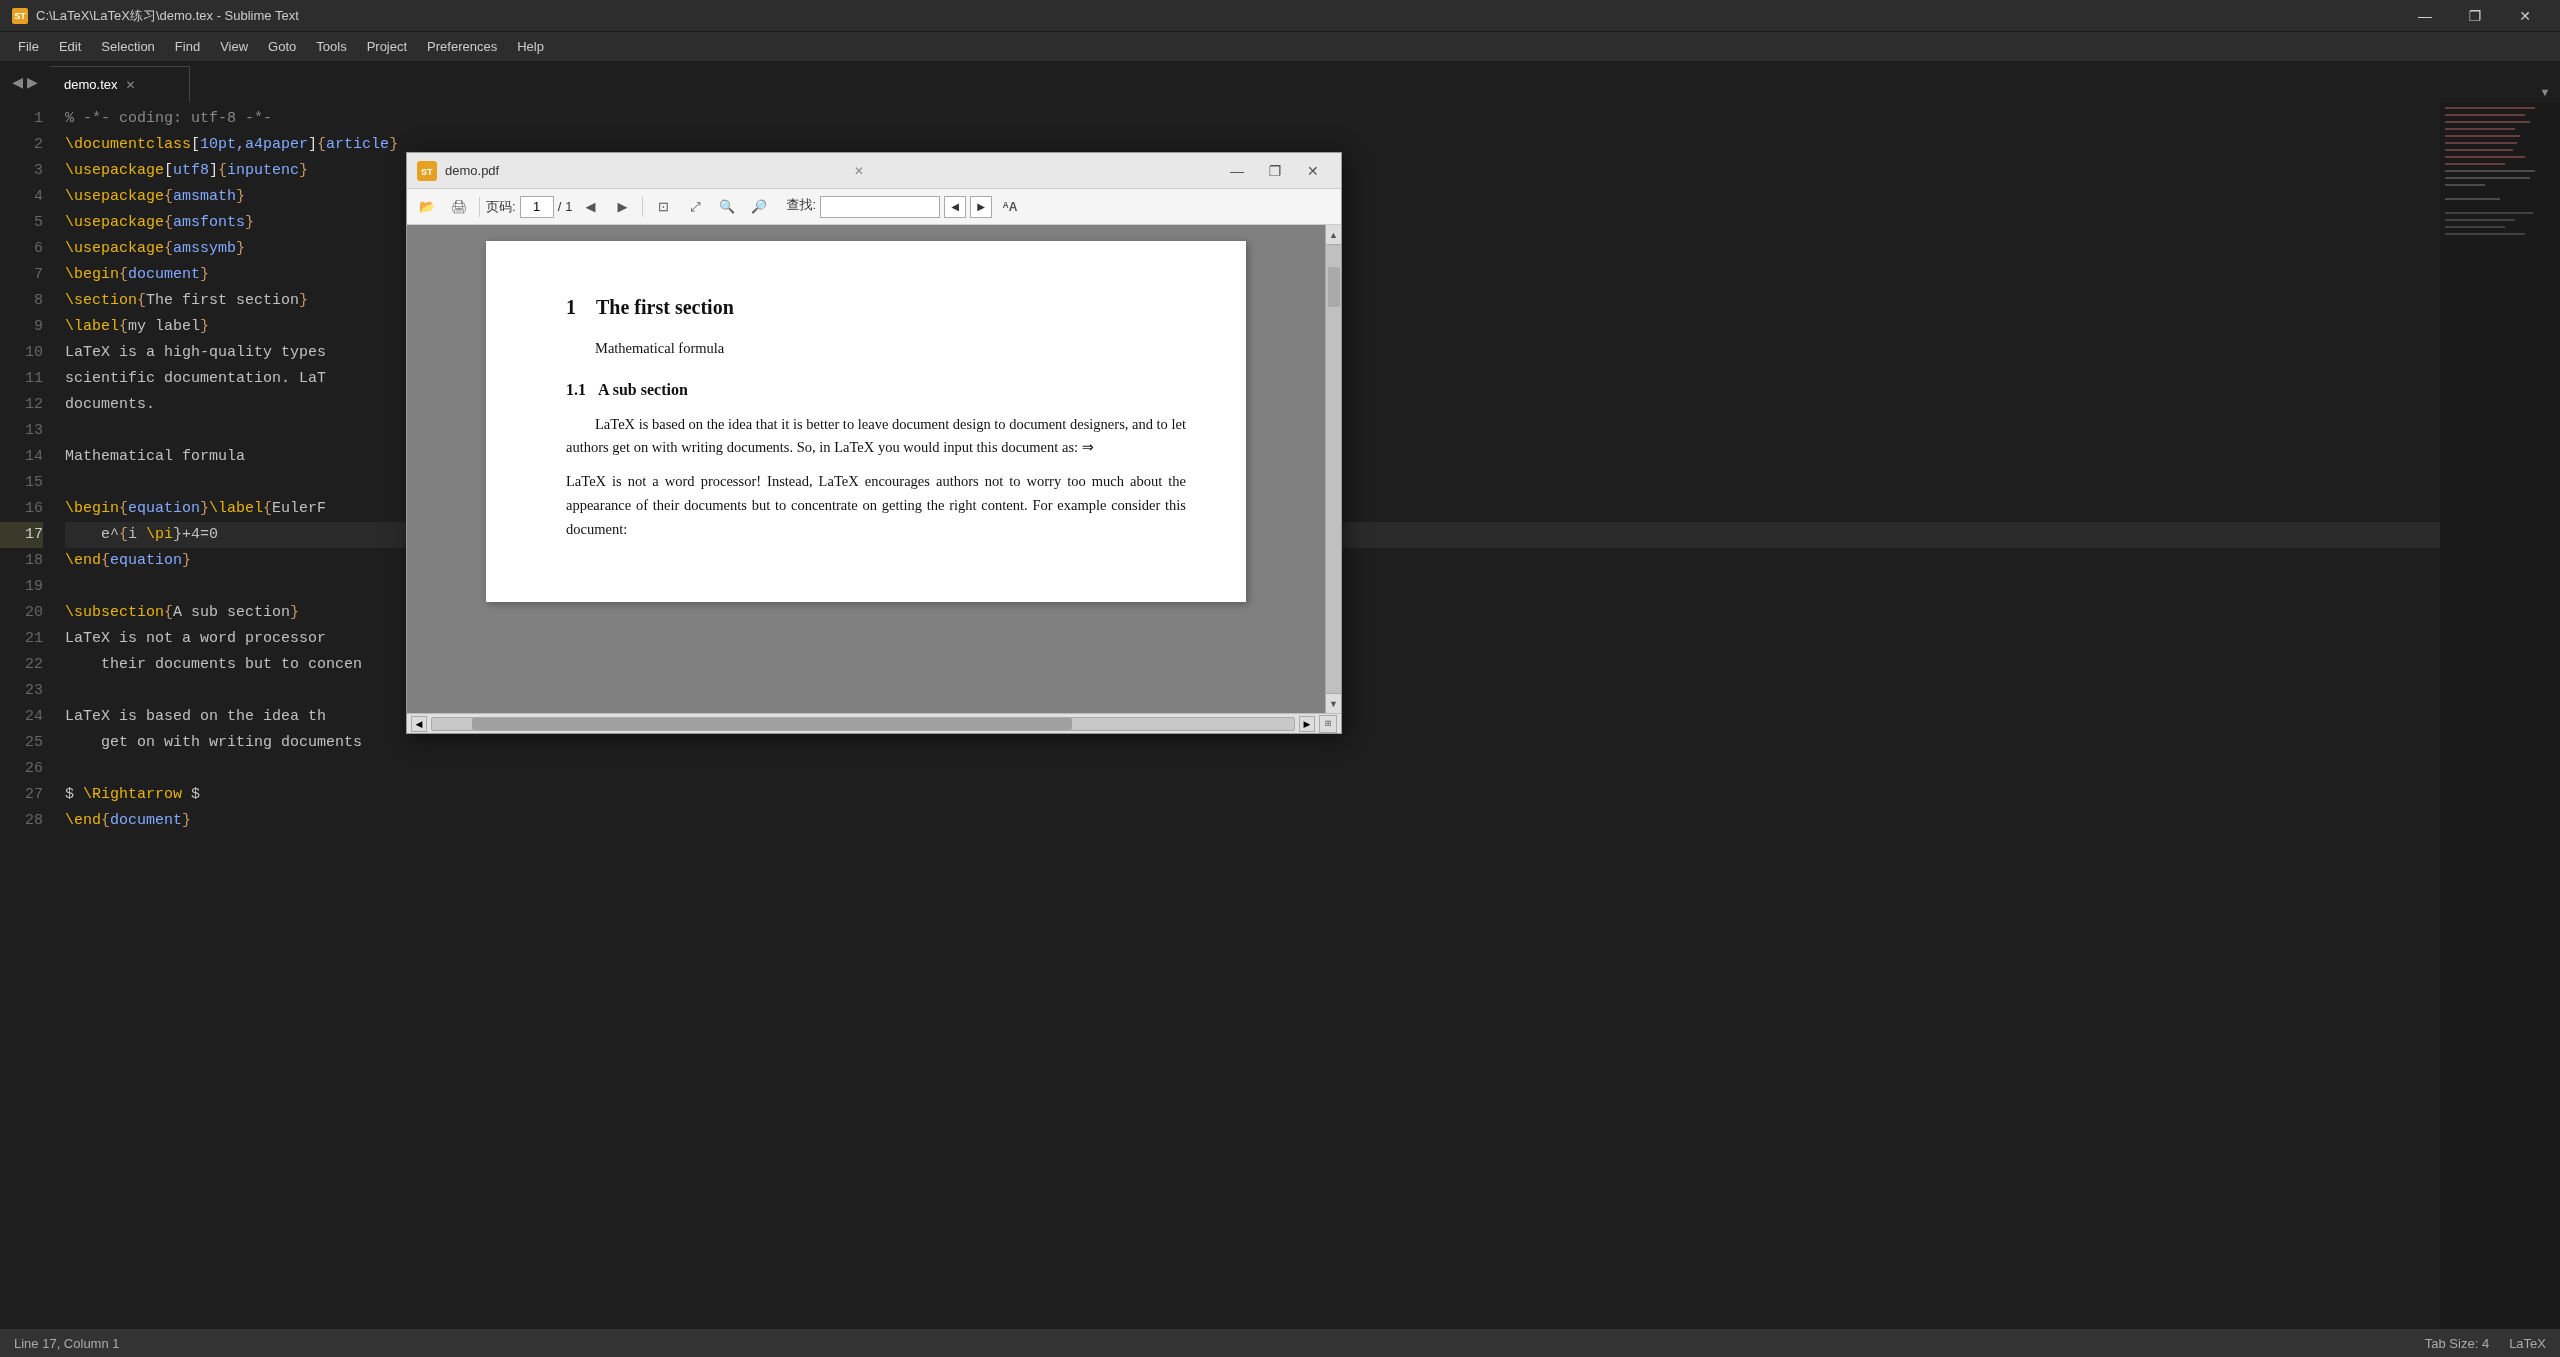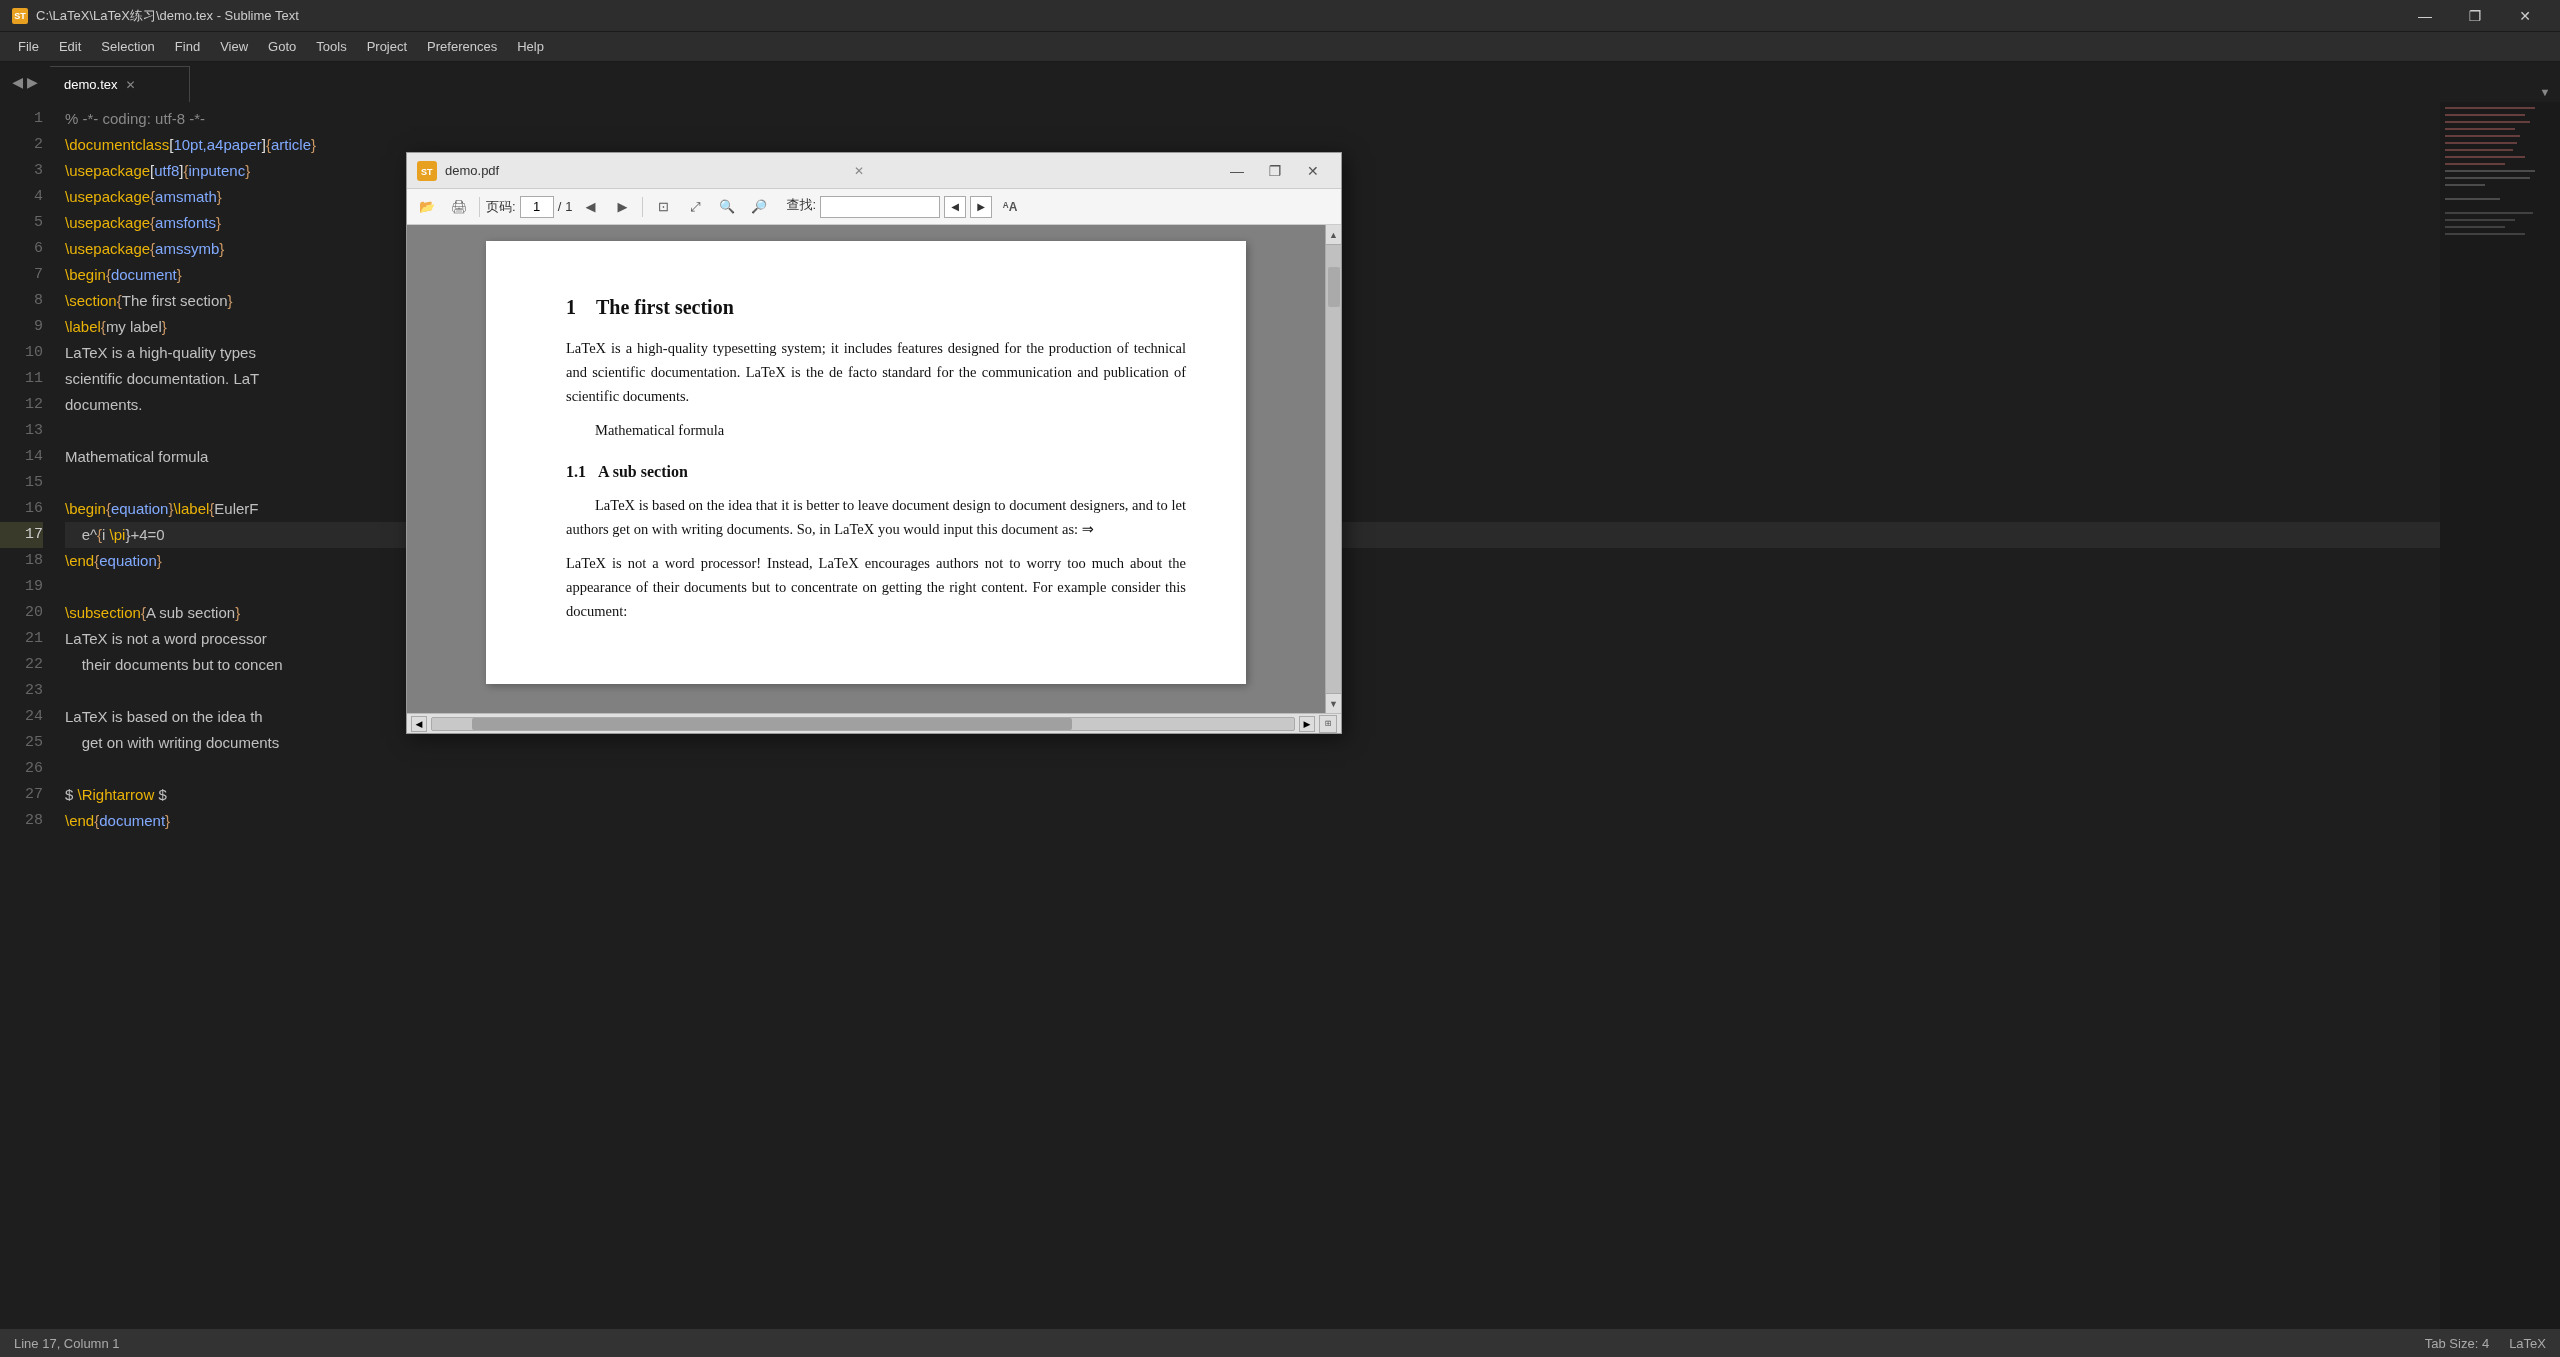--- a/index.html
+++ b/index.html
@@ -62,21 +62,21 @@
       text-align: right;
       padding-right: 12px;
       user-select: none;
       flex-shrink: 0;
     }
 
     
     .code-area {
       flex: 1;
       background: #1e1e1e;
-      font-family: Liberation Sans, sans-serif;
+      font-family: Liberation Mono, monospace;
       font-size: 15px;
       line-height: 26px;
       padding: 4px 0 0 10px;
       color: #e0e0e0;
       overflow: hidden;
       position: relative;
     }
     .code-line { white-space: pre; height: 26px; display: flex; align-items: center; }
     .code-line.highlighted { background: #2a2a2a; }
     .cl-comment { color: #888888; }
@@ -374,21 +374,20 @@
     </div>
     <button class="pdf-tool-btn" style="font-size:12px; font-weight:bold;">ᴬA</button>
   </div>
 
   <div class="pdf-content">
     <div style="flex:1; overflow:hidden;">
       <div class="pdf-page">
         <div class="pdf-section-title">
           <span>1</span>&nbsp;&nbsp;&nbsp;&nbsp;<span>The first section</span>
         </div>
-        <p class="pdf-para">LaTeX is a high-quality typesetting system; it includes features designed for the production of technical and scientific documentation. LaTeX is the de facto standard for the communication and publication of scientific documents.</p>
         <p class="pdf-para mathematical-formula-label" style="text-indent: 2em;">Mathematical formula</p>
         <div class="pdf-subsection-title">
           1.1&nbsp;&nbsp;&nbsp;A sub section
         </div>
         <p class="pdf-para" style="text-indent: 2em;">LaTeX is based on the idea that it is better to leave document design to document designers, and to let authors get on with writing documents. So, in LaTeX you would input this document as: ⇒</p>
         <p class="pdf-para">LaTeX is not a word processor! Instead, LaTeX encourages authors not to worry too much about the appearance of their documents but to concentrate on getting the right content. For example consider this document:</p>
       </div>
     </div>
     <div class="pdf-scrollbar">
       <div class="pdf-scrollbar-up">▲</div>

